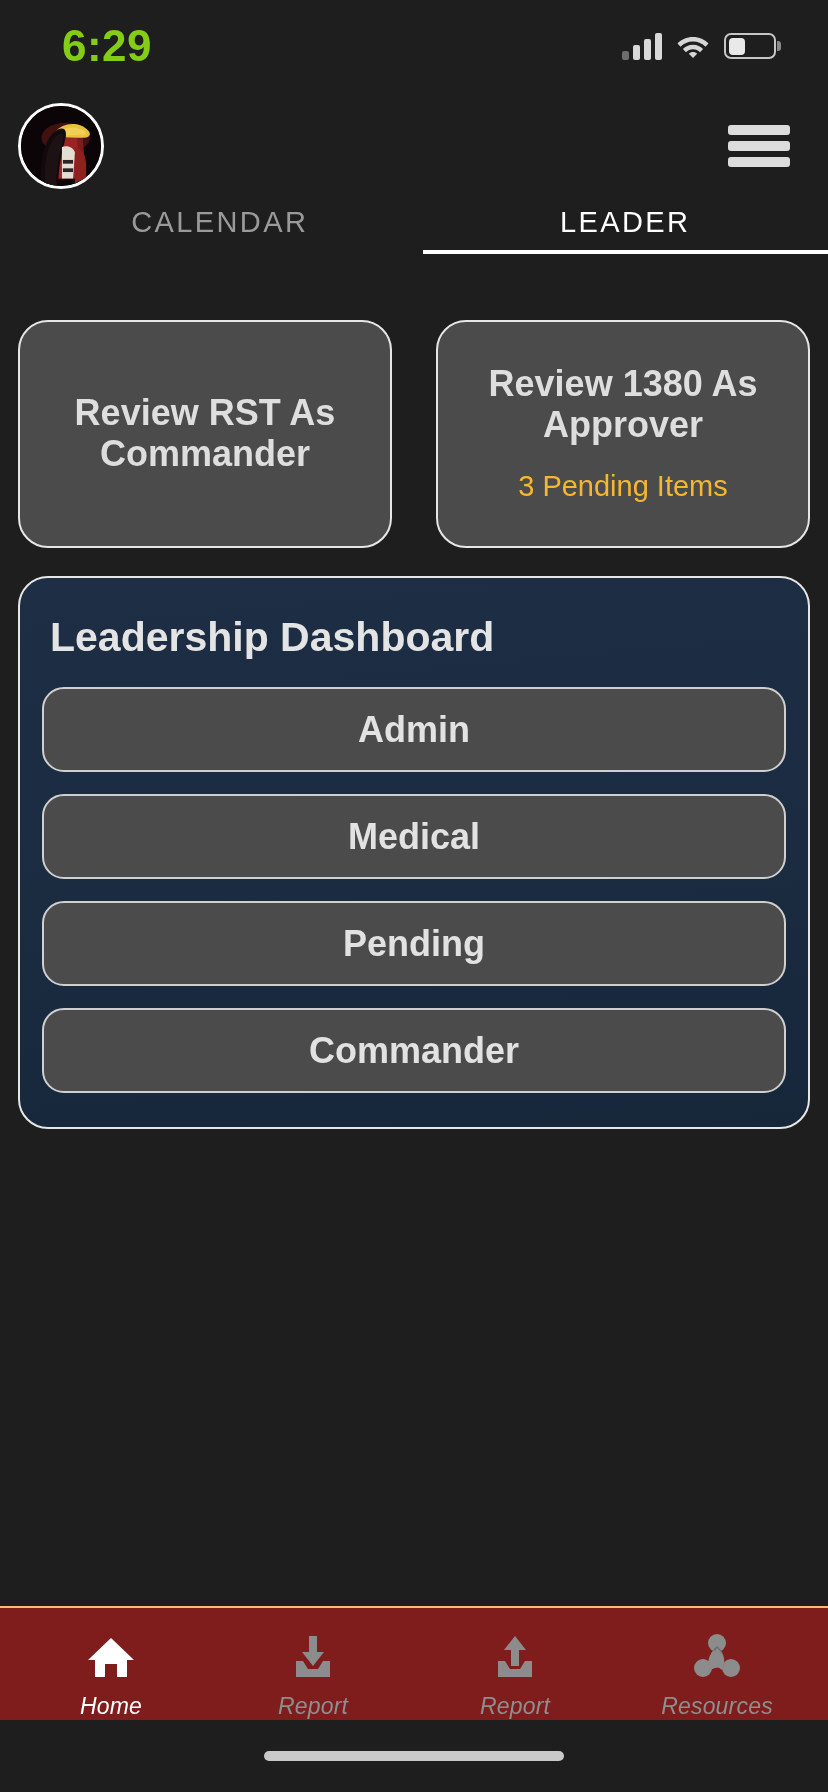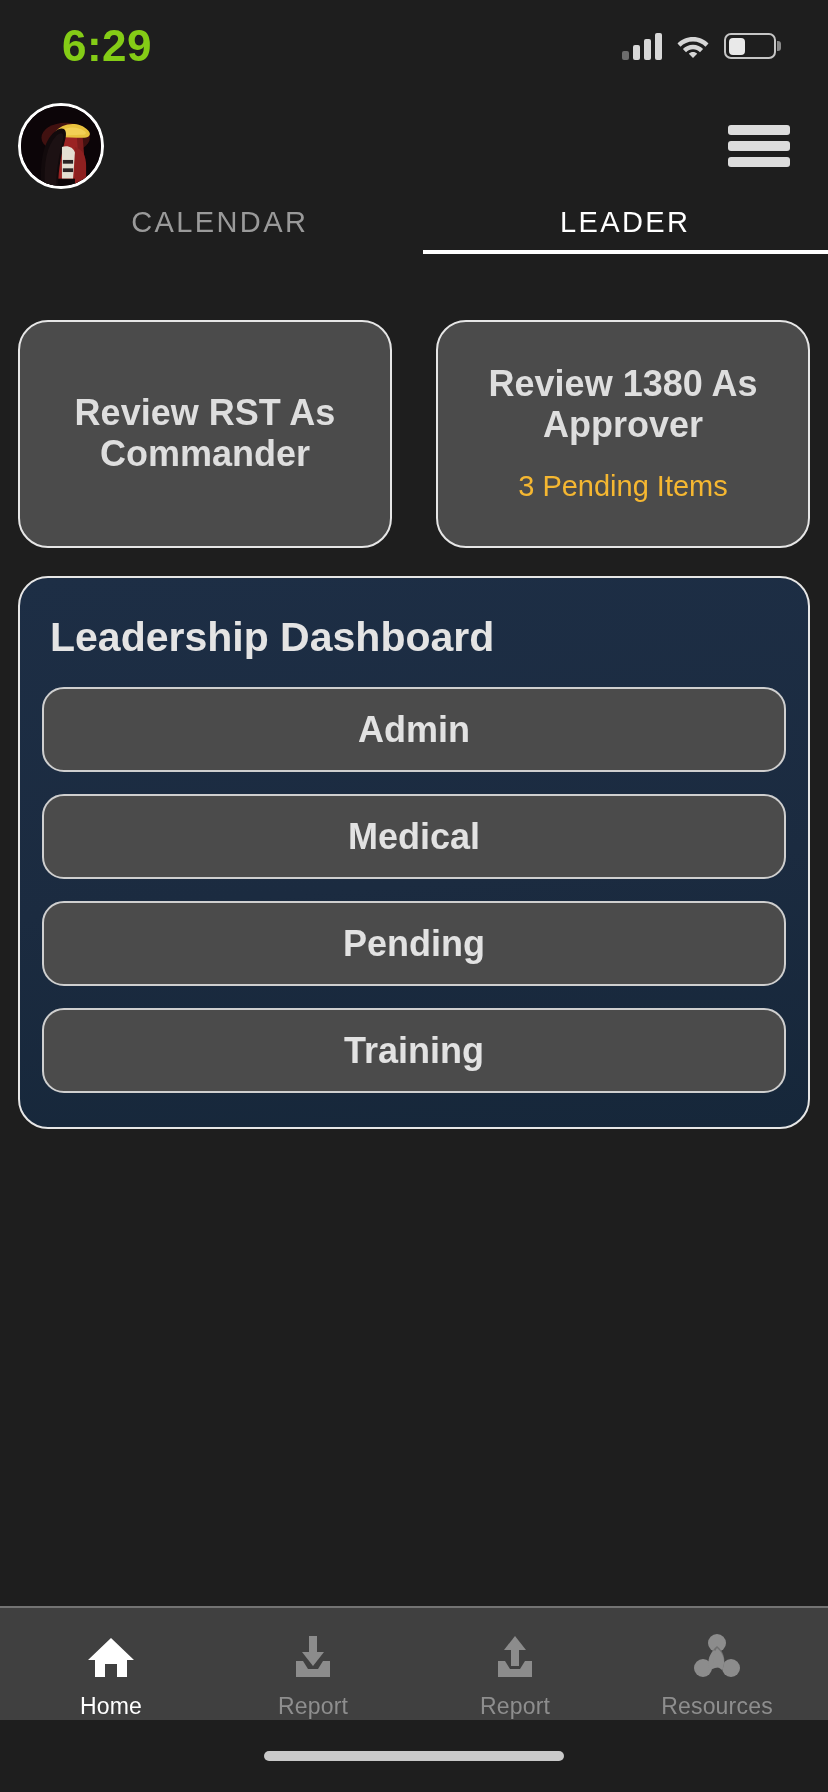--- a/index.html
+++ b/index.html
@@ -212,24 +212,25 @@
     margin-bottom: 22px;
     font-size: 36px;
     font-weight: bold;
     color: #e2e2e2;
   }
   .dash-btn:last-child { margin-bottom: 0; }
 
   
   .bottom-nav {
     flex: 0 0 auto;
-    border-top: 2px solid #737373;
-    background: #404040;
+    border-top: 2px solid #fdba74;
+    background: #7f1d1d;
     padding: 22px 10px 0 10px;
     display: flex;
+    font-style: italic;
   }
   .nav-item {
     flex: 1 1 0;
     display: flex;
     flex-direction: column;
     align-items: center;
     gap: 9px;
   }
   .nav-icon { width: 54px; height: 54px; display:block; }
   .nav-label {
@@ -317,21 +318,21 @@
         <div class="quick-title">Review 1380 As Approver</div>
         <div class="quick-sub">3 Pending Items</div>
       </div>
     </div>
 
     <div class="dashboard">
       <div class="dash-title">Leadership Dashboard</div>
       <div class="dash-btn">Admin</div>
       <div class="dash-btn">Medical</div>
       <div class="dash-btn">Pending</div>
-      <div class="dash-btn">Training</div>
+      <div class="dash-btn">Commander</div>
     </div>
 
   </div>
 
   <div class="bottom-nav">
 
     <div class="nav-item active">
       <svg class="nav-icon" viewBox="0 0 54 54">
         <path d="M27 8 L50 30 L43 30 L43 47 L33 47 L33 34 L21 34 L21 47 L11 47 L11 30 L4 30 Z" fill="#ffffff"></path>
       </svg>

